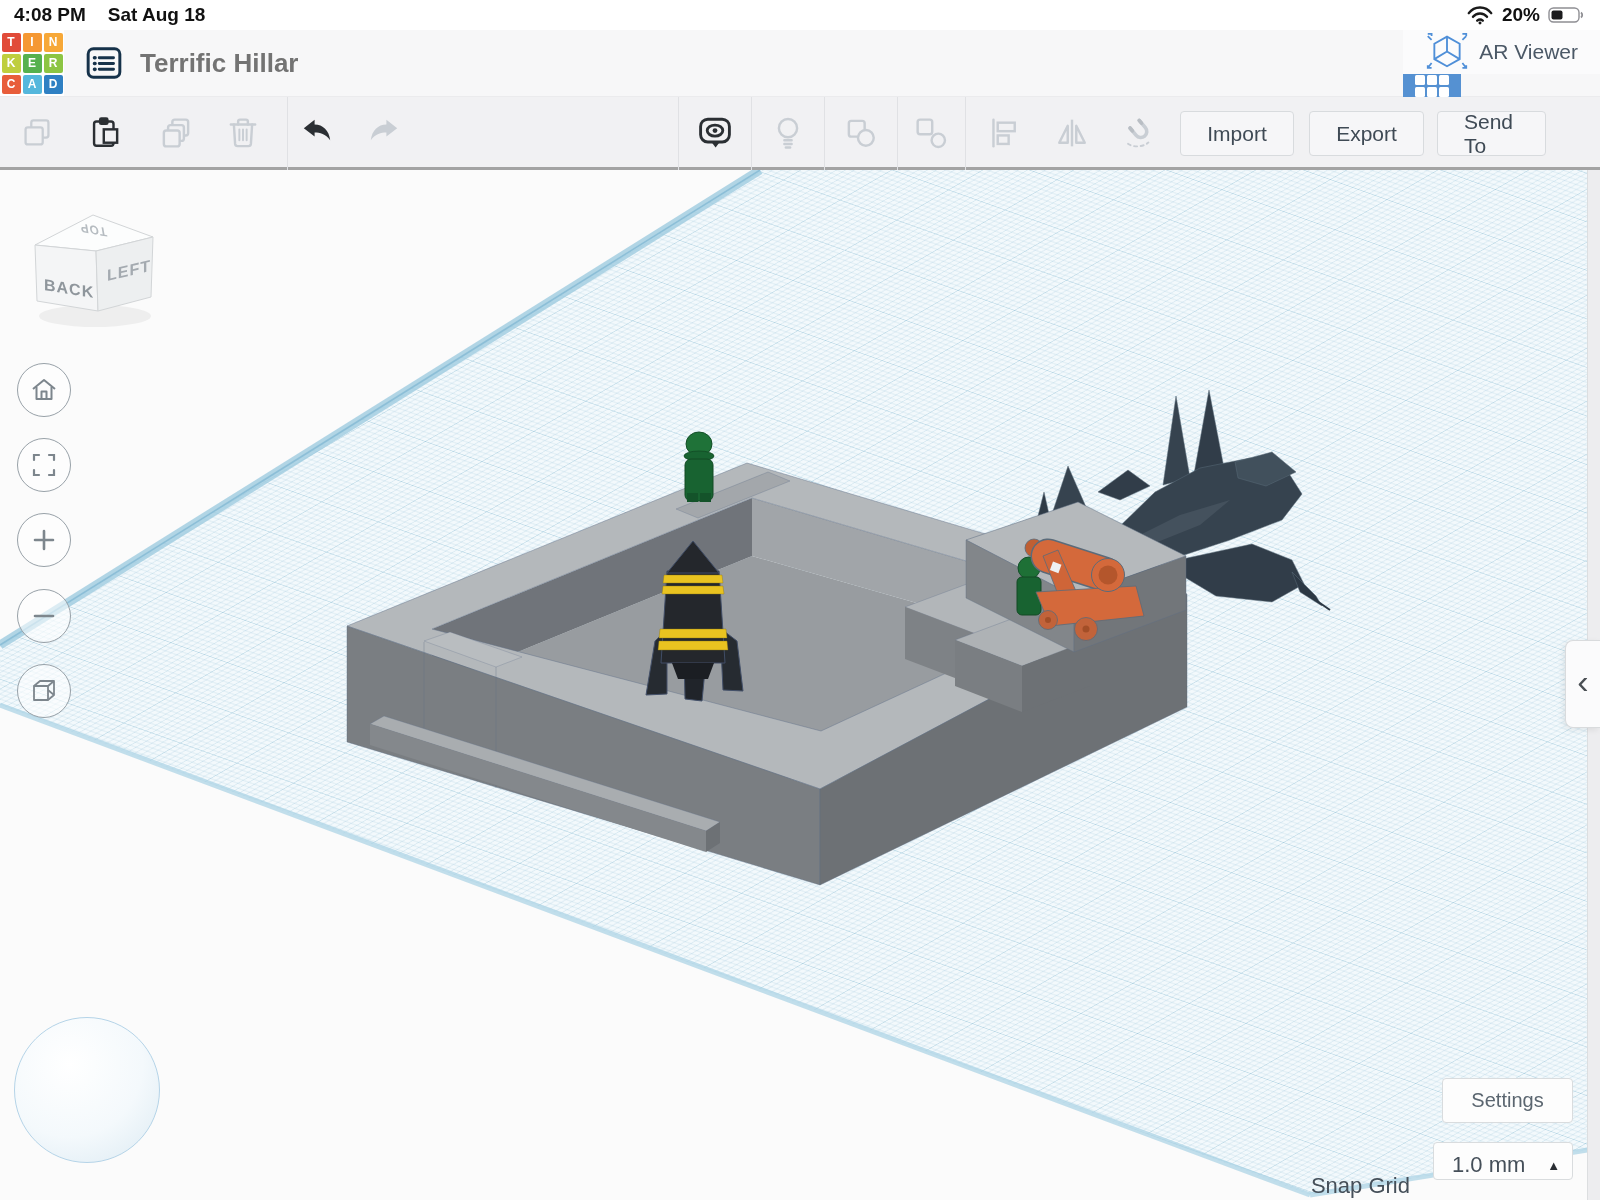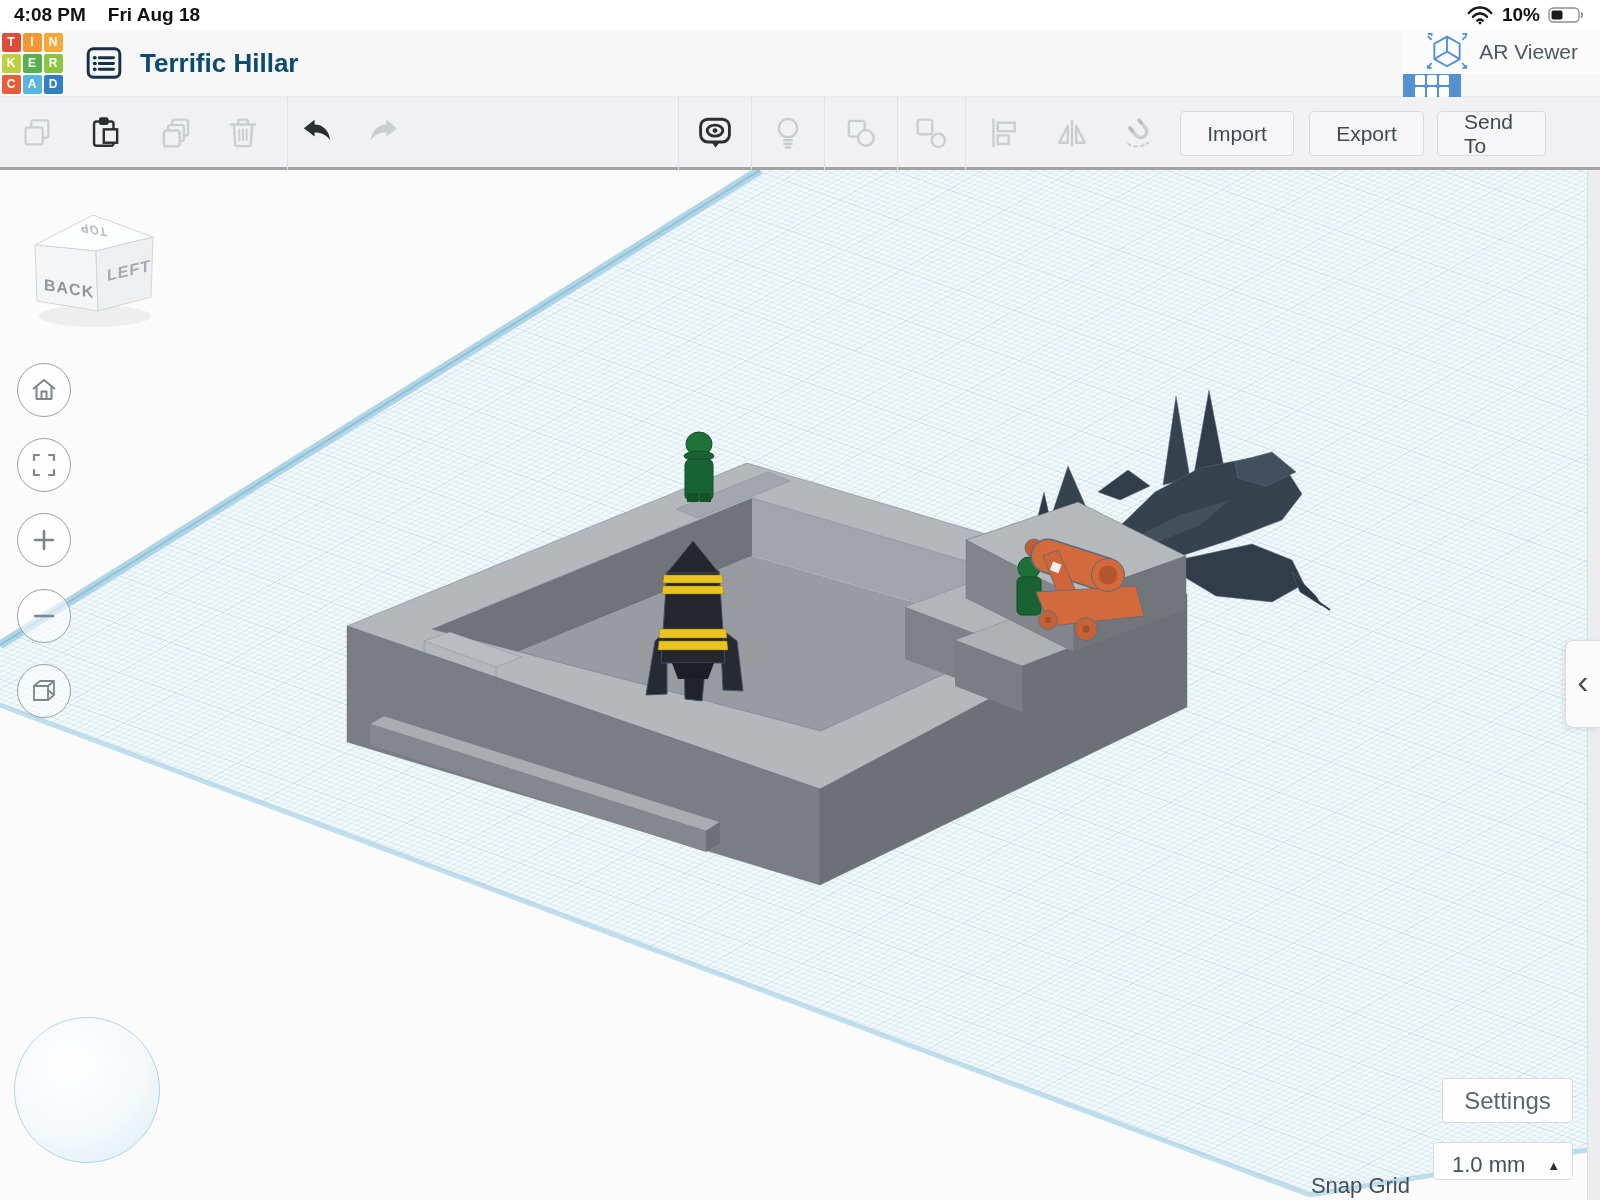--- a/index.html
+++ b/index.html
@@ -16,21 +16,21 @@
 
   
   .header { position:absolute; left:0; top:30px; width:1600px; height:67px;
     background:#f7f7f8; display:flex; align-items:center; border-bottom:1px solid #ebebed; }
   .logo { width:64px; height:66px; background:#fff; display:grid;
     grid-template-columns:repeat(3,19px); grid-template-rows:repeat(3,19px);
     gap:2px; padding:3px; align-content:center; justify-content:center; }
   .logo-tile { display:flex; align-items:center; justify-content:center;
     color:#fff; font-size:12px; font-weight:700; border-radius:2px; }
   .doc-btn { margin-left:20px; width:40px; height:40px; display:flex; align-items:center; justify-content:center; }
-  .design-title { margin-left:16px; font-size:26px; font-weight:700; color:#0c4a6e; }
+  .design-title { margin-left:16px; font-size:26px; font-weight:700; color:#737373; }
   .header-right { margin-left:auto; height:100%; display:flex; align-items:stretch;flex-direction:column; }
   .hdiv { width:1px; background:#e3e4e6; height:100%; }
   .ar-btn { display:flex; align-items:center; gap:10px; padding:0 22px; background:#fbfbfc; }
   .ar-label { font-size:21px; color:#4b5866; }
   .tile-btn { width:58px; display:flex; align-items:center; justify-content:center; }
   .tile-btn.active { background:#5591d2; }
   .mode-btn { width:75px; display:flex; align-items:center; justify-content:center; color:#1d3347; }
   .avatar-wrap { width:72px; display:flex; align-items:center; justify-content:center; }
   .avatar { width:56px; height:56px; border-radius:50%; background:#3e7ed3; overflow:hidden; }
 
@@ -58,50 +58,50 @@
 
   .right-strip { position:absolute; right:0; top:0; width:13px; height:1030px;
     background:#ededef; border-left:1px solid #dcdee0; }
   .panel-tab { position:absolute; left:1565px; top:470px; width:35px; height:88px;
     background:#fbfbfc; border:1px solid #d9dbdd; border-right:none; border-radius:8px 0 0 8px;
     box-shadow:-2px 2px 6px rgba(0,0,0,0.08); display:flex; align-items:center; justify-content:center;
     font-size:34px; color:#4a4f54; padding-bottom:6px; }
 
   .settings-btn { position:absolute; left:1442px; top:908px; width:131px; height:45px;
     background:#fdfdfd; border:1px solid #d9dcde; border-radius:4px; display:flex;
-    align-items:center; justify-content:center; font-size:24px; color:#5b6670; }
+    align-items:center; justify-content:center; font-size:20px; color:#5b6670; }
   .snap-label { position:absolute; left:1290px; top:980px; width:120px; text-align:right;
     font-size:22px; color:#454f59;margin-top:23px; }
   .snap-select { position:absolute; left:1433px; top:972px; width:140px; height:38px;
     background:#fdfdfd; border:1px solid #d9dcde; border-radius:4px; display:flex;
     align-items:center; padding:8px 12px 0 18px; font-size:22px; color:#454f59; justify-content:space-between; }
   .snap-caret { font-size:13px; color:#2a2e33; }
 
   svg { display:block; }
 </style>
 </head>
 <body>
 
 <div id="app">
 
   <div class="status-bar">
     <div class="status-left">
       <span>4:08 PM</span>
-      <span>Fri Aug 18</span>
+      <span>Sat Aug 18</span>
     </div>
     <div class="status-right">
       <span>
         <svg width="28" height="22" viewBox="0 0 30 22" fill="none" stroke="#1a1a1a" stroke-width="2.6" stroke-linecap="round">
           <path d="M3 9 a15 15 0 0 1 24 0"></path>
             <path d="M7.5 13 a9.5 9.5 0 0 1 15 0"></path>
             <path d="M12 17 a4.8 4.8 0 0 1 6 0"></path>
           <circle cx="15" cy="19.6" r="1.6" fill="#1a1a1a" stroke="none"></circle>
         </svg>
       </span>
-      <span>10%</span>
+      <span>20%</span>
       <span>
         <svg width="38" height="20" viewBox="0 0 38 20">
           <rect x="1" y="3" width="30" height="14" rx="4.5" fill="none" stroke="#8e8e93" stroke-width="1.4"></rect>
           <rect x="3.5" y="5.5" width="11" height="9" rx="2" fill="#1c1c1e"></rect>
           <path d="M33 7.5 a3.2 3.2 0 0 1 0 5" fill="none" stroke="#8e8e93" stroke-width="1.8"></path>
         </svg>
       </span>
     </div>
   </div>
 

